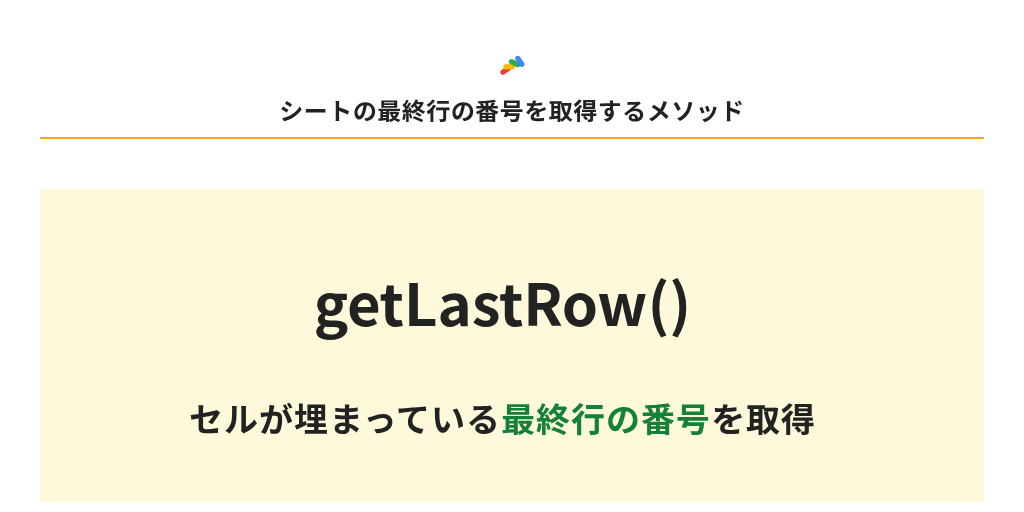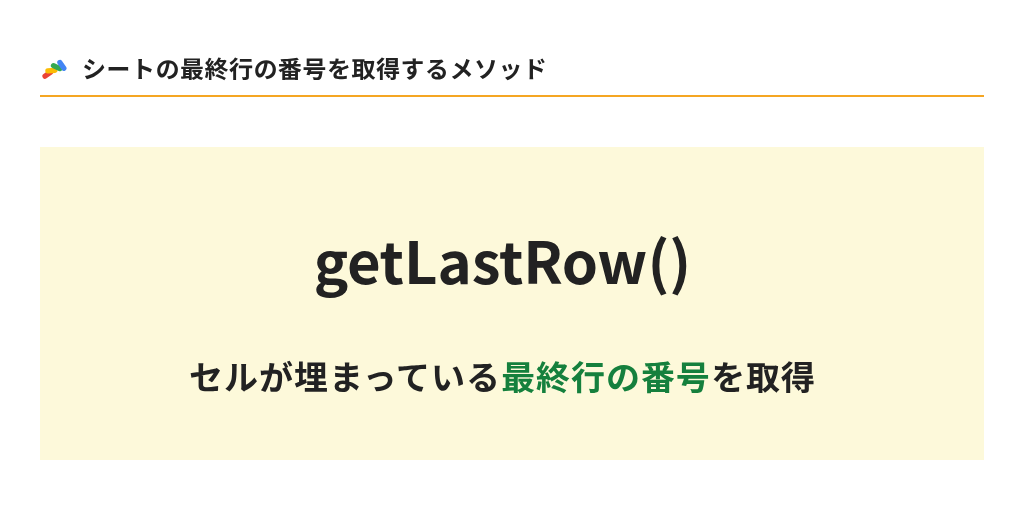--- a/index.html
+++ b/index.html
@@ -14,20 +14,21 @@
       background: #ffffff;
       padding: 50px 40px 40px 40px;
     }
     .header-row {
       display: flex;
       align-items: center;
       gap: 14px;
       padding-bottom: 10px;
       border-bottom: 2px solid #f5a623;
       margin-bottom: 50px;
+      flex-direction: column;
     }
     .gas-icon {
       width: 28px;
       height: 28px;
       flex-shrink: 0;
     }
     .header-title {
       font-size: 24px;
       font-weight: 700;
       color: #222;

